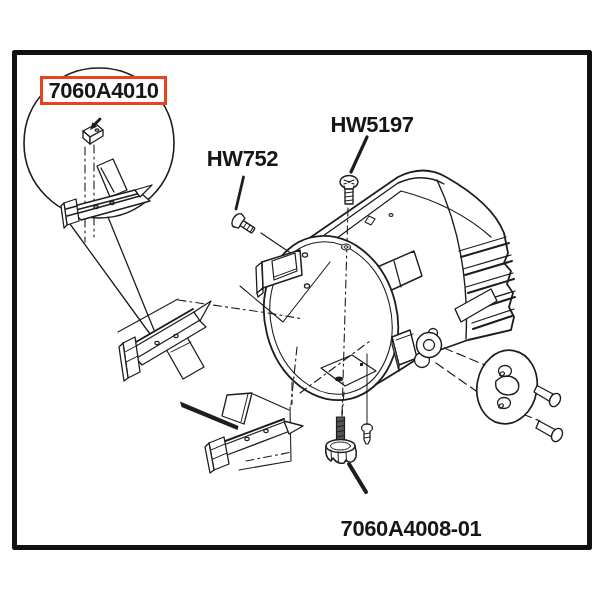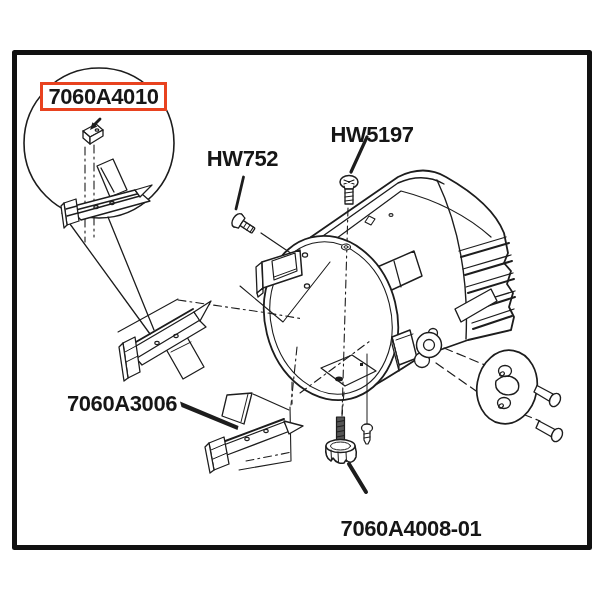--- a/index.html
+++ b/index.html
@@ -221,29 +221,26 @@
     <line x1="345" y1="197" x2="353" y2="196" stroke-width="1"></line>
     <line x1="345" y1="201" x2="353" y2="200" stroke-width="1"></line>
     <line x1="348" y1="208" x2="342" y2="416" stroke-width="1.1" stroke-dasharray="8 4 2 4"></line>
     <ellipse cx="346" cy="247" rx="4.5" ry="3" fill="#ffffff" stroke-width="1.2"></ellipse>
     <ellipse cx="346" cy="247" rx="2" ry="1.3" stroke-width="1"></ellipse>
   </g>
 
   <rect x="14.5" y="52.5" width="575" height="495" stroke="#111111" stroke-width="5" fill="none"></rect>
 </svg>
 
-<div class="lbl lbl-box" style="left:40px;top:82px;width:127px;height:29px;">
+<div class="lbl lbl-box" style="left:40px;top:76px;width:127px;height:29px;">
   <span>7060A4010</span>
 </div>
 <div class="lbl" style="left:195px;top:146px;width:95px;height:26px;">
   <span>HW752</span>
 </div>
-<div class="lbl" style="left:322px;top:122px;width:100px;height:26px;align-items:flex-end;">
+<div class="lbl" style="left:322px;top:112px;width:100px;height:26px;align-items:flex-end;">
   <span>HW5197</span>
-</div>
-<div class="lbl" style="left:58px;top:391px;width:128px;height:26px;">
-  <span>7060A3006</span>
 </div>
 <div class="lbl" style="left:336px;top:500px;width:150px;height:26px;margin-top:16px;">
   <span>7060A4008-01</span>
 </div>
 
 </div>
 
 </body></html>

